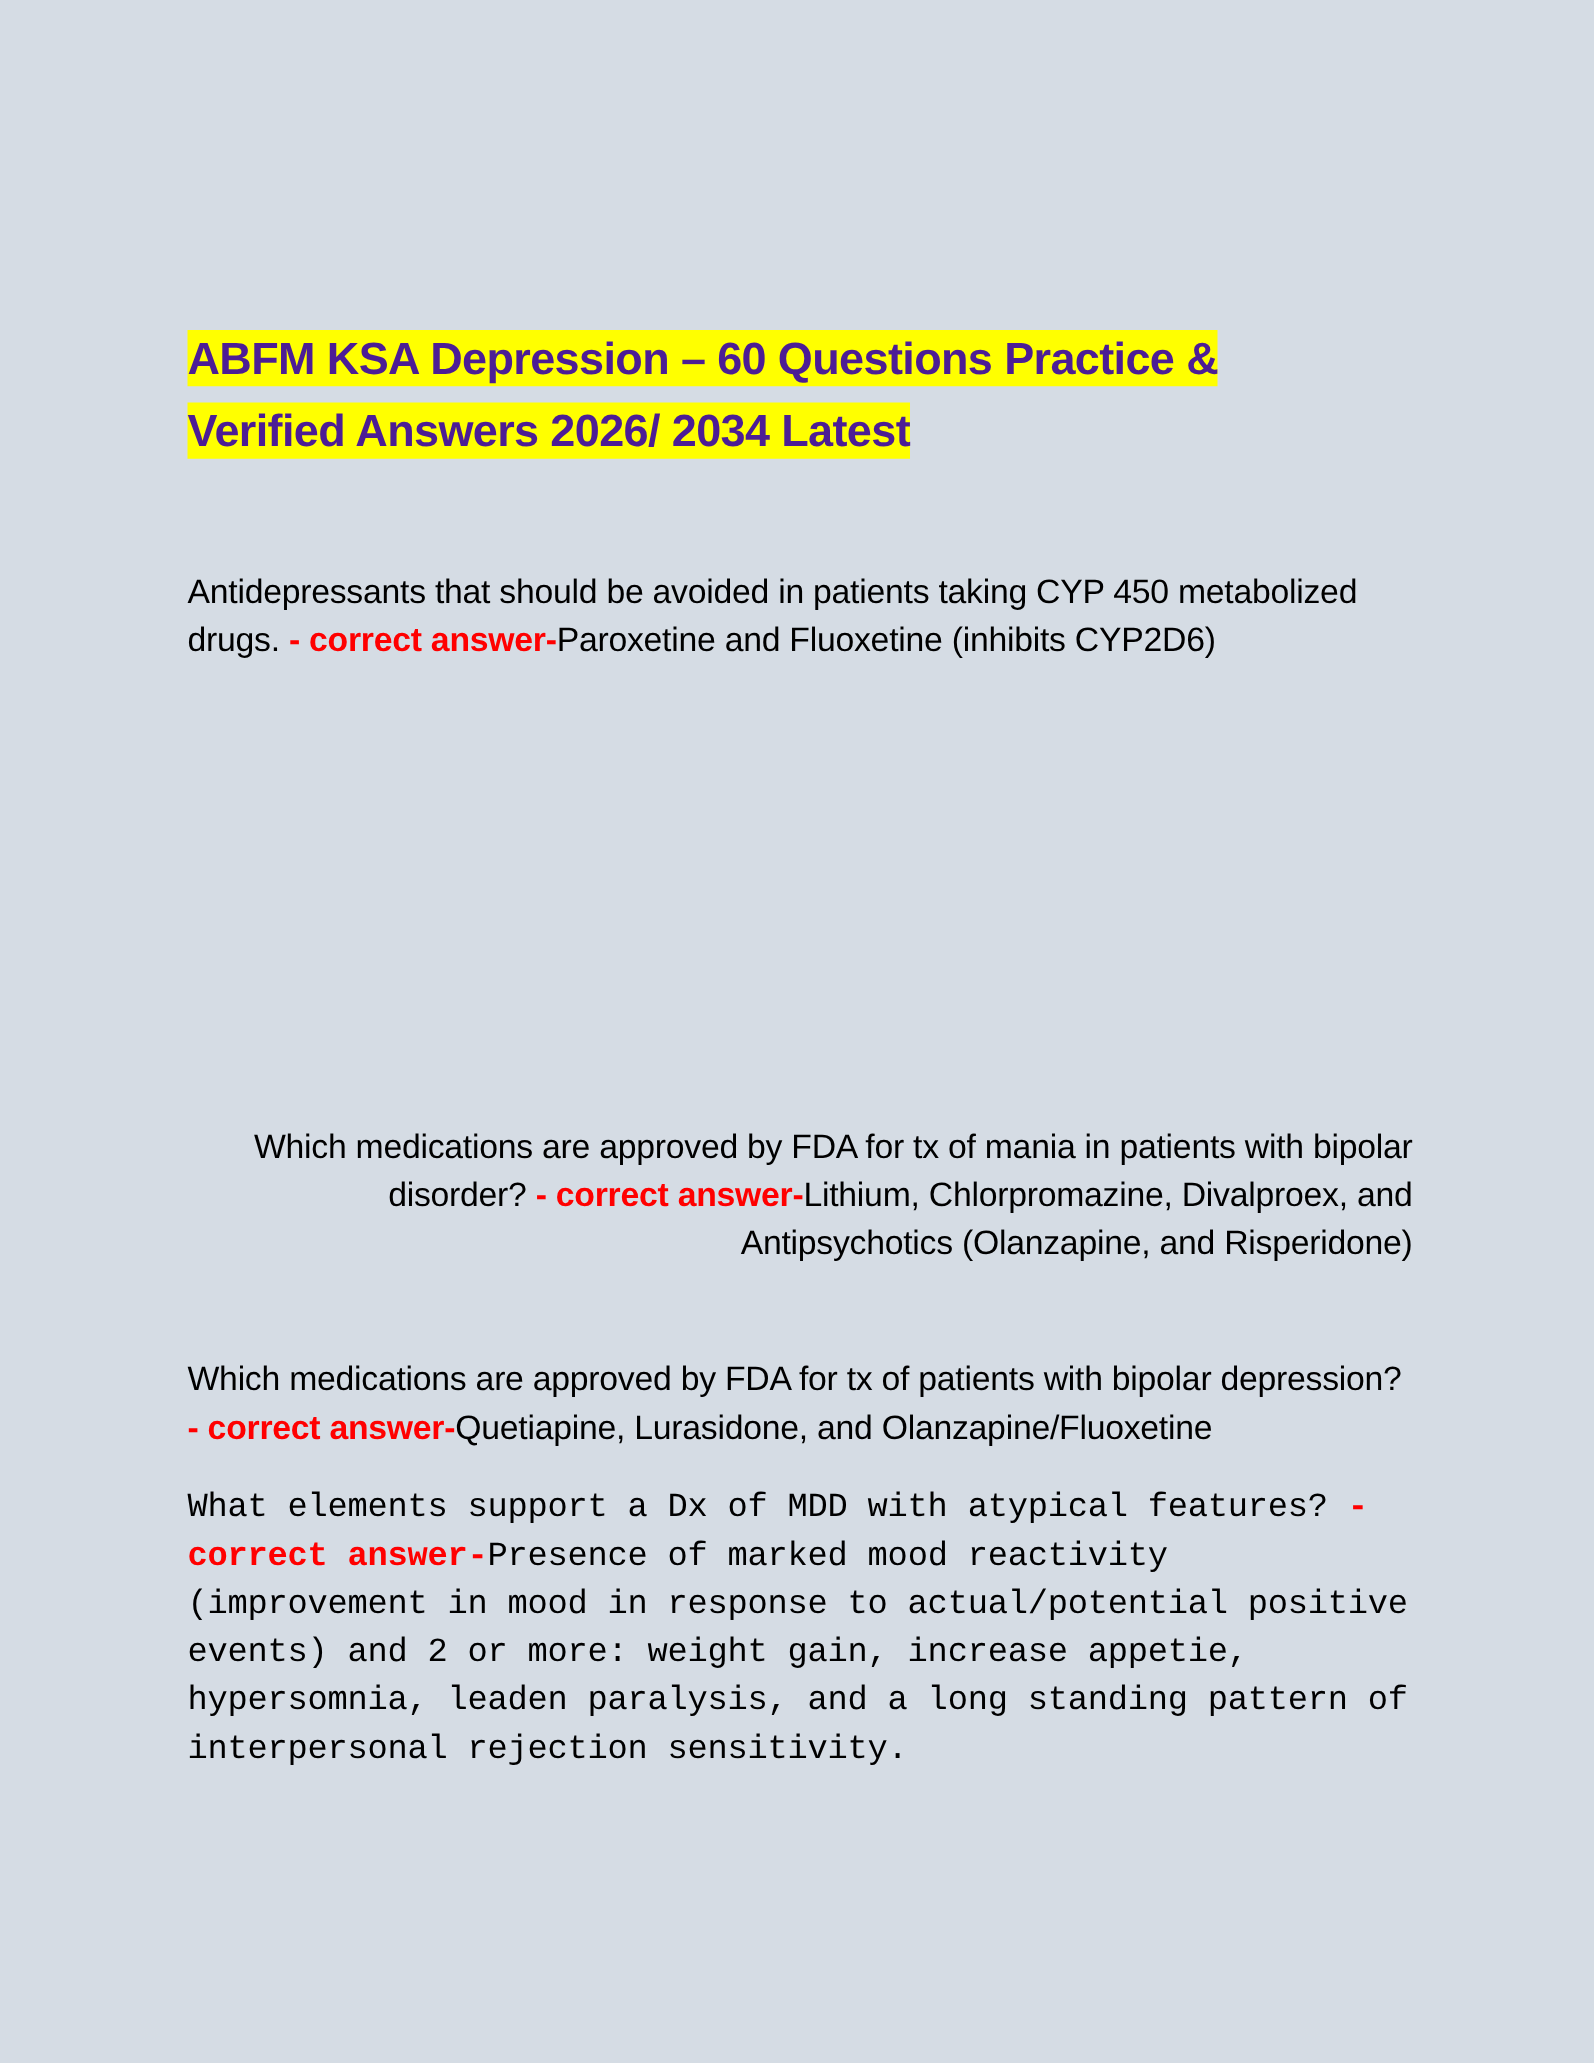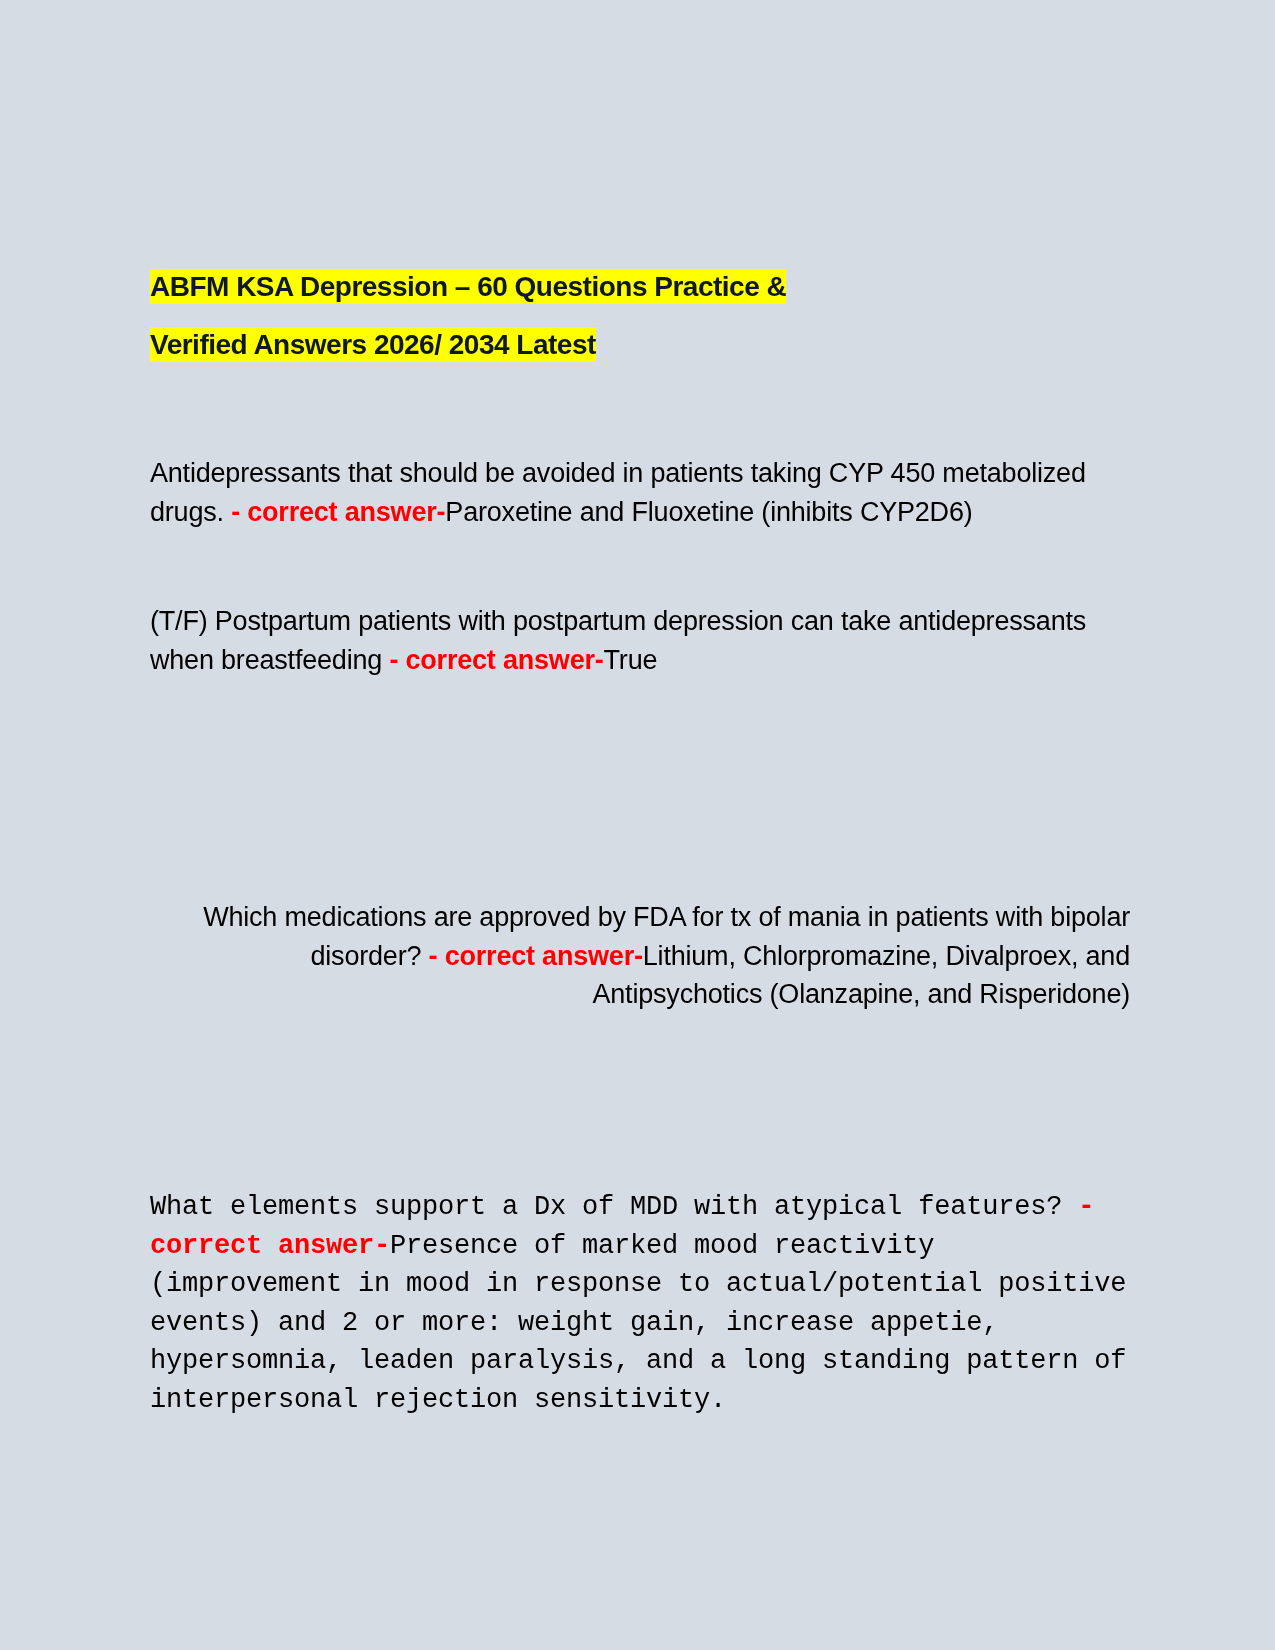--- a/index.html
+++ b/index.html
@@ -8,23 +8,23 @@
     background: #d5dce4;
     font-family: "Liberation Sans", "DejaVu Sans", sans-serif;
     color: #000;
     position: relative;
     overflow: hidden;
   }
   .page { position: absolute; left: 150px; top: 258px; width: 980px; }
   .title {
     font-family: "Liberation Sans", sans-serif;
     font-weight: bold;
-    font-size: 28px;
+    font-size: 36px;
     line-height: 58px;
-    color: #0f172a;
+    color: #4c1d95;
     margin: 0;
     letter-spacing: -0.5px;
   }
   .title span { background: #ffff00; padding: 2px 0; }
   .qa {
     font-size: 27px;
     line-height: 38.5px;
     margin: 0;
     letter-spacing: -0.2px;
   }
@@ -40,20 +40,20 @@
 <body>
 
 <div class="page">
   <h1 class="title">
     <span>ABFM KSA Depression – 60 Questions Practice &amp;</span><br>
     <span>Verified Answers 2026/ 2034 Latest</span>
   </h1>
 
   <p class="qa q1"><span>Antidepressants that should be avoided in patients taking CYP 450 metabolized drugs. </span><span class="label">- correct answer-</span><span>Paroxetine and Fluoxetine (inhibits CYP2D6)</span></p>
 
-  <p class="qa q2"><span>(T/F) Postpartum patients with postpartum depression can take antidepressants when breastfeeding </span><span class="label">- correct answer-</span><span>True</span></p>
 
 
   <p class="qa q4"><span>Which medications are approved by FDA for tx of mania in patients with bipolar disorder? </span><span class="label">- correct answer-</span><span>Lithium, Chlorpromazine, Divalproex, and Antipsychotics (Olanzapine, and Risperidone)</span></p>
 
+  <p class="qa q5"><span>Which medications are approved by FDA for tx of patients with bipolar depression? </span><span class="label">- correct answer-</span><span>Quetiapine, Lurasidone, and Olanzapine/Fluoxetine</span></p>
 
   <p class="qa q6"><span>What elements support a Dx of MDD with atypical features? </span><span class="label">- correct answer-</span><span>Presence of marked mood reactivity (improvement in mood in response to actual/potential positive events) and 2 or more: weight gain, increase appetie, hypersomnia, leaden paralysis, and a long standing pattern of interpersonal rejection sensitivity.</span></p>
 </div>
 
 </body></html>

